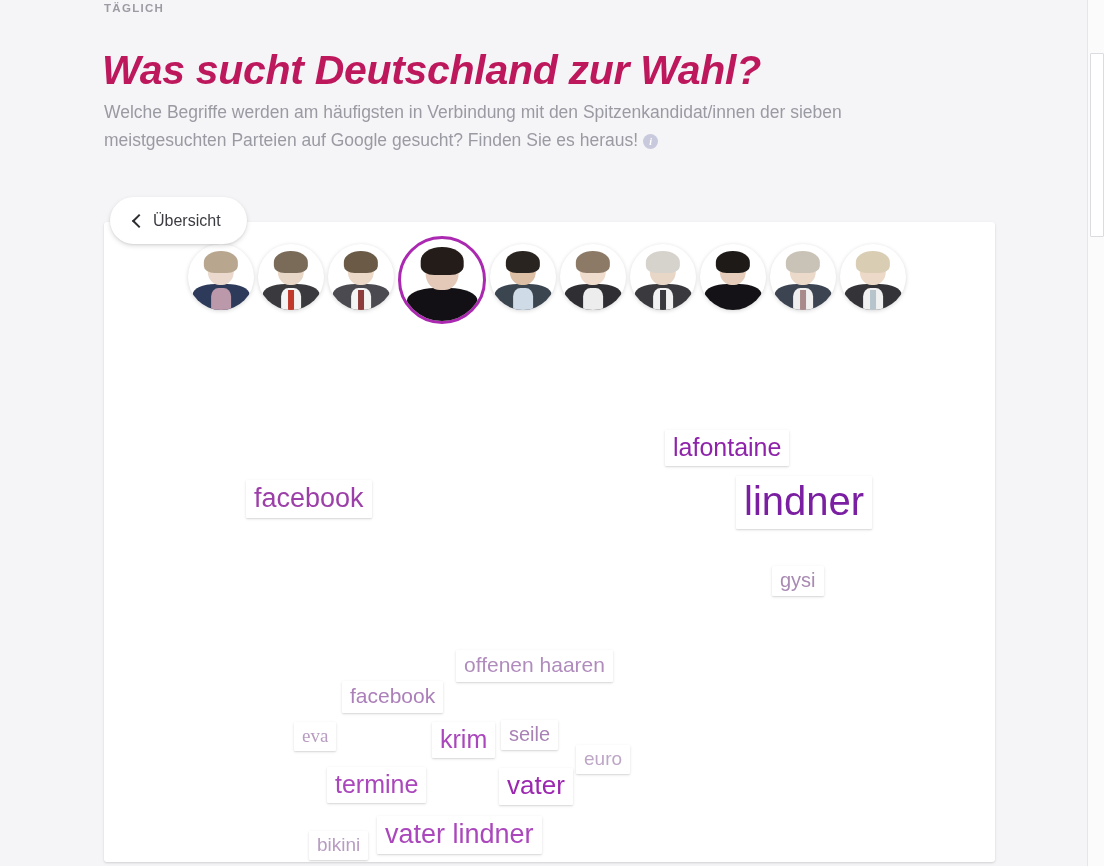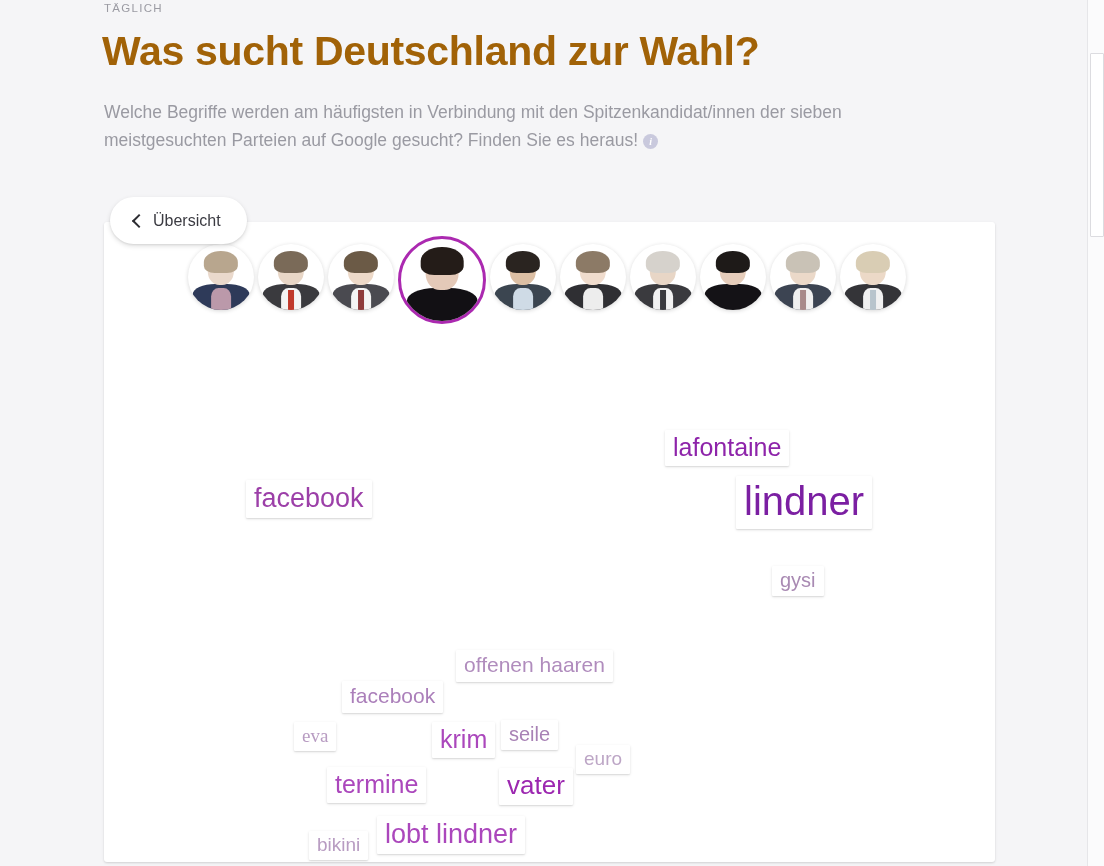--- a/index.html
+++ b/index.html
@@ -22,33 +22,34 @@
   }
 
   
   .kicker {
     position: absolute;
     left: 104px;
     top: 2px;
     font-size: 11.5px;
     letter-spacing: 1.3px;
     color: #9b9ba3;
-    font-weight: 400;
+    font-weight: 700;
   }
 
   .headline {
     position: absolute;
     left: 102px;
-    top: 25px;
+    top: 44px;
     font-size: 41px;
     line-height: 52px;
     font-weight: bold;
-    color: #a16207;
+    color: #be185d;
     letter-spacing: -0.3px;
     margin: 0;
+    font-style: italic;
   }
 
   .subline {
     position: absolute;
     left: 104px;
     top: 98px;
     width: 830px;
     font-size: 17.5px;
     line-height: 28px;
     color: #9a9aa2;
@@ -333,21 +334,21 @@
             <div class="tie" style="background: rgb(184, 196, 204);"></div>
             <div class="head" style="background: rgb(236, 217, 199);"></div>
             <div class="hair" style="background: rgb(217, 205, 180);"></div>
           </div>
         </div>
       </div>
     <div class="cloud">
         <span class="word" style="left: 632px; top: 254px; font-size: 40px; color: rgb(123, 31, 162);">lindner</span>
         <span class="word" style="left: 561px; top: 208px; font-size: 25px; color: rgb(142, 36, 170);">lafontaine</span>
         <span class="word" style="left: 142px; top: 258px; font-size: 27px; color: rgb(156, 63, 168);">facebook</span>
-        <span class="word" style="left: 273px; top: 594px; font-size: 27px; color: rgb(171, 71, 188);">lobt lindner</span>
+        <span class="word" style="left: 273px; top: 594px; font-size: 27px; color: rgb(171, 71, 188);">vater lindner</span>
         <span class="word" style="left: 223px; top: 545px; font-size: 25px; color: rgb(171, 71, 188);">termine</span>
         <span class="word" style="left: 395px; top: 546px; font-size: 26px; color: rgb(156, 39, 176); text-align: right;">vater</span>
         <span class="word" style="left: 328px; top: 500px; font-size: 25px; color: rgb(171, 71, 188);">krim</span>
         <span class="word" style="left: 352px; top: 428px; font-size: 21px; color: rgb(176, 140, 189);">offenen haaren</span>
         <span class="word" style="left: 238px; top: 459px; font-size: 21px; color: rgb(171, 127, 186);">facebook</span>
         <span class="word" style="left: 668px; top: 344px; font-size: 20px; color: rgb(169, 138, 179);">gysi</span>
         <span class="word" style="left: 397px; top: 498px; font-size: 20px; color: rgb(168, 130, 181);">seile</span>
         <span class="word" style="left: 472px; top: 523px; font-size: 19px; color: rgb(189, 166, 198);">euro</span>
         <span class="word" style="left: 190px; top: 500px; font-size: 19px; color: rgb(184, 156, 194); font-family: Liberation Serif, serif;">eva</span>
         <span class="word" style="left: 205px; top: 609px; font-size: 19px; color: rgb(184, 156, 194);">bikini</span>

